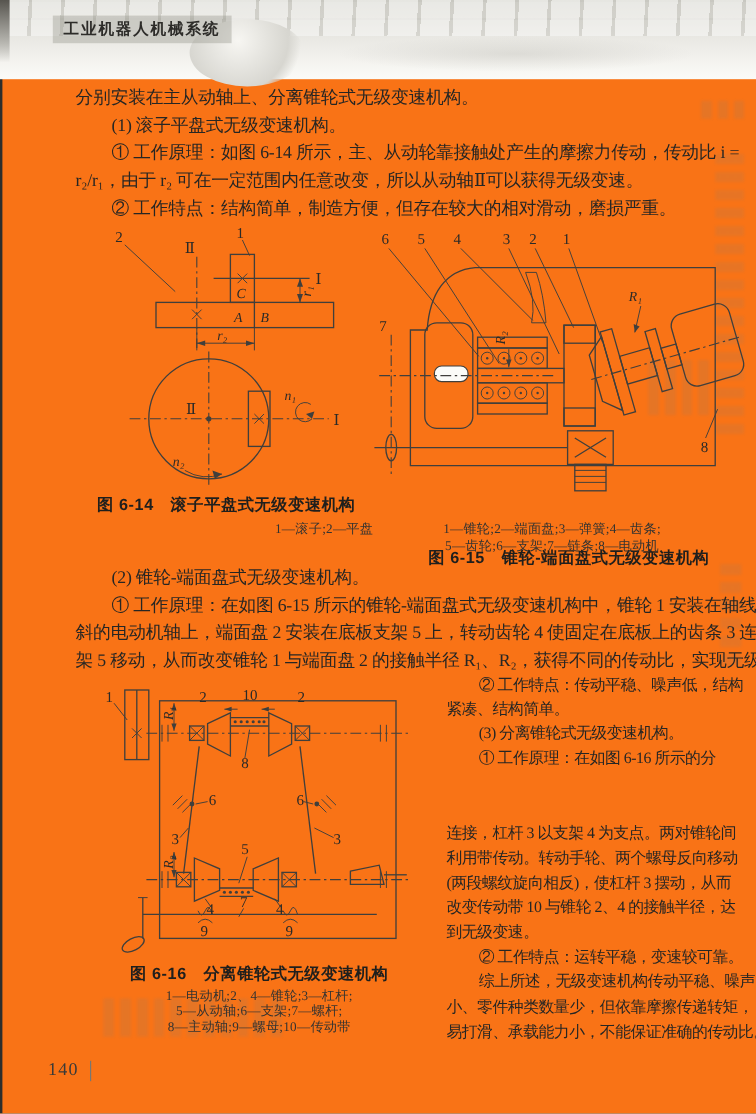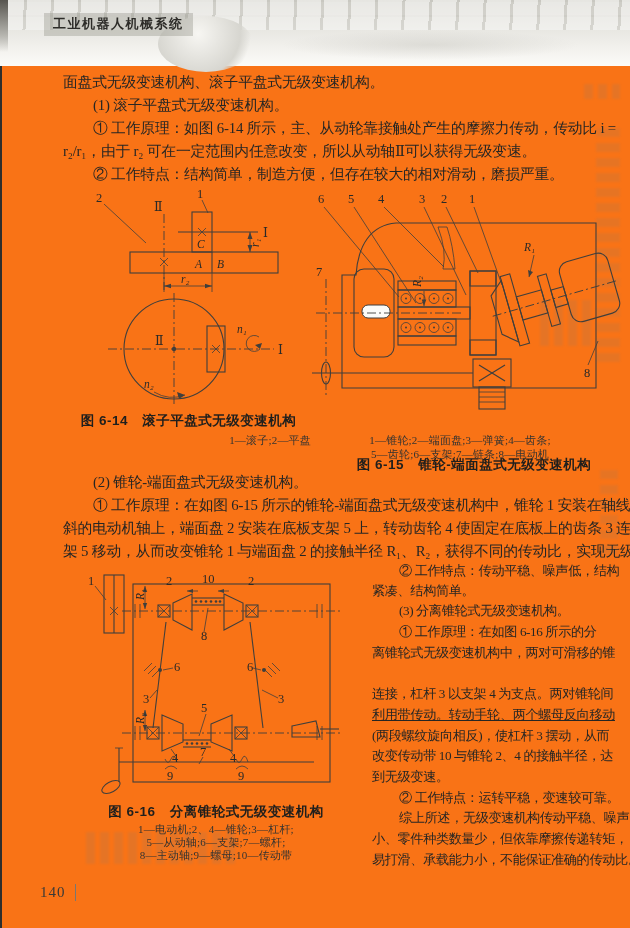--- a/index.html
+++ b/index.html
@@ -63,21 +63,21 @@
   </div>
   <div class="banner-title">工业机器人机械系统</div>
   <div class="corner-smudge"></div>
 
   <div class="smudge h" style="left:584px;top:84px;width:36px;height:15px;"></div>
   <div class="smudge" style="left:596px;top:128px;width:24px;height:235px;"></div>
   <div class="smudge h" style="left:540px;top:300px;width:55px;height:46px;"></div>
   <div class="smudge h" style="left:86px;top:832px;width:150px;height:32px;"></div>
   <div class="smudge" style="left:600px;top:470px;width:18px;height:90px;"></div>
 
-  <div class="txt main-line" style="top:72px;">面盘式无级变速机构、滚子平盘式无级变速机构。</div>
+  <div class="txt main-line" style="top:72px;">分别安装在主从动轴上、分离锥轮式无级变速机构。</div>
   <div class="txt main-line ind" style="top:95px;">(1) 滚子平盘式无级变速机构。</div>
   <div class="txt main-line ind" style="top:118px;">① 工作原理：如图 6-14 所示，主、从动轮靠接触处产生的摩擦力传动，传动比 i =</div>
   <div class="txt main-line" style="top:141px;">r₂/r₁，由于 r₂ 可在一定范围内任意改变，所以从动轴Ⅱ可以获得无级变速。</div>
   <div class="txt main-line ind" style="top:164px;">② 工作特点：结构简单，制造方便，但存在较大的相对滑动，磨损严重。</div>
 
   <svg style="left:66px;top:186px;" width="245" height="224" viewBox="0 0 245 224">
     <g>
       <line class="thin" x1="38" y1="18" x2="80" y2="57"></line>
       <line class="thin" x1="136" y1="14" x2="142" y2="27"></line>
       <line class="cl" x1="98" y1="28" x2="98" y2="104"></line>
@@ -349,23 +349,22 @@
   </svg>
   <div class="fig-caption" style="left:60px;top:803px;width:312px;">图 6-16　分离锥轮式无级变速机构</div>
   <div class="fig-legend" style="left:60px;top:822px;width:312px;">1—电动机;2、4—锥轮;3—杠杆;</div>
   <div class="fig-legend" style="left:60px;top:835px;width:312px;">5—从动轴;6—支架;7—螺杆;</div>
   <div class="fig-legend" style="left:60px;top:848px;width:312px;">8—主动轴;9—螺母;10—传动带</div>
 
   <div class="txt col-line ind-s" style="top:562px;">② 工作特点：传动平稳、噪声低，结构</div>
   <div class="txt col-line" style="top:582px;">紧凑、结构简单。</div>
   <div class="txt col-line ind-s" style="top:602px;">(3) 分离锥轮式无级变速机构。</div>
   <div class="txt col-line ind-s" style="top:623px;">① 工作原理：在如图 6-16 所示的分</div>
-  <div class="txt col-line" style="top:644px;">离锥轮式无级变速机构中，两对可滑移的锥</div>
   <div class="txt col-line" style="top:685px;">连接，杠杆 3 以支架 4 为支点。两对锥轮间</div>
-  <div class="txt col-line" style="top:706px;text-decoration:underline;">利用带传动。转动手轮、两个螺母反向移动</div>
+  <div class="txt col-line" style="top:706px;">利用带传动。转动手轮、两个螺母反向移动</div>
   <div class="txt col-line" style="top:727px;">(两段螺纹旋向相反)，使杠杆 3 摆动，从而</div>
   <div class="txt col-line" style="top:747px;">改变传动带 10 与锥轮 2、4 的接触半径，达</div>
   <div class="txt col-line" style="top:768px;">到无级变速。</div>
   <div class="txt col-line ind-s" style="top:789px;">② 工作特点：运转平稳，变速较可靠。</div>
   <div class="txt col-line ind-s" style="top:809px;">综上所述，无级变速机构传动平稳、噪声</div>
   <div class="txt col-line" style="top:830px;">小、零件种类数量少，但依靠摩擦传递转矩，</div>
   <div class="txt col-line" style="top:851px;">易打滑、承载能力小，不能保证准确的传动比。</div>
 
   <div class="page-num">140</div>
   <div class="page-num-bar"></div>

